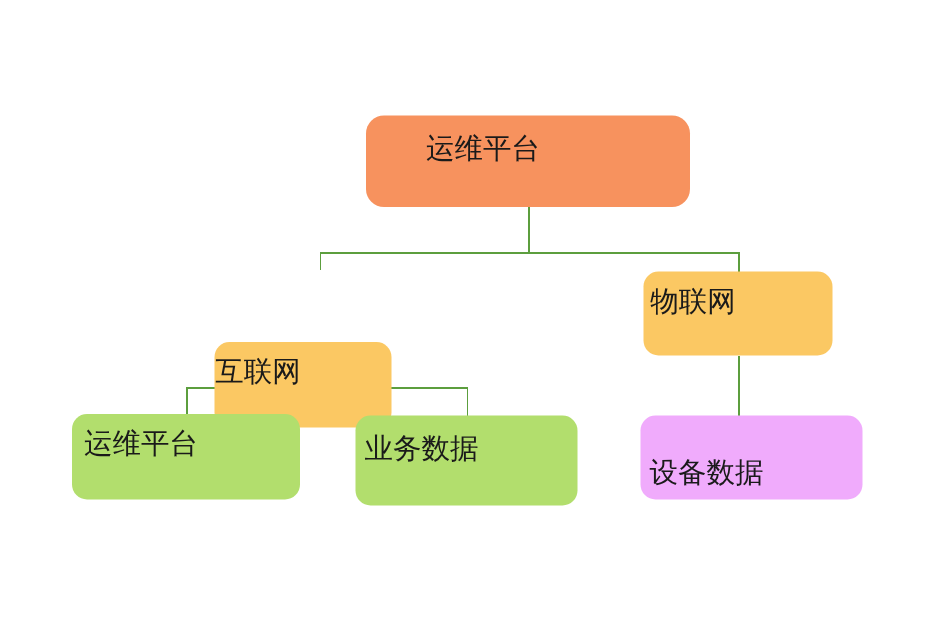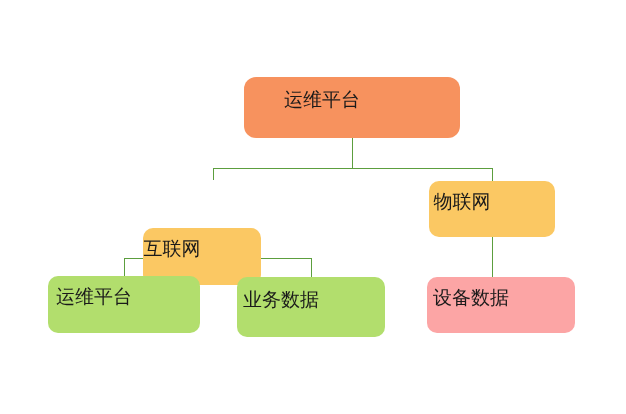--- a/index.html
+++ b/index.html
@@ -69,22 +69,23 @@
   }
   .node-biz {
     left: 237px; top: 277px;
     width: 148px; height: 60px;
     background: #b2de6d;
     border-radius: 10px;
   }
   .node-device {
     left: 427px; top: 277px;
     width: 148px; height: 56px;
-    background: #fca5a5;
+    background: #f0abfc;
     border-radius: 10px;
+    align-items: flex-end;
   }
 </style>
 </head>
 <body>
 
 <div class="canvas">
 
   <svg class="edges" viewBox="0 0 626 414" shape-rendering="crispEdges" aria-hidden="true">
     <path d="M352.5,138 L352.5,168.5 L213.5,168.5 L213.5,180"></path>
     <path d="M352.5,138 L352.5,168.5 L492.5,168.5 L492.5,181"></path>

